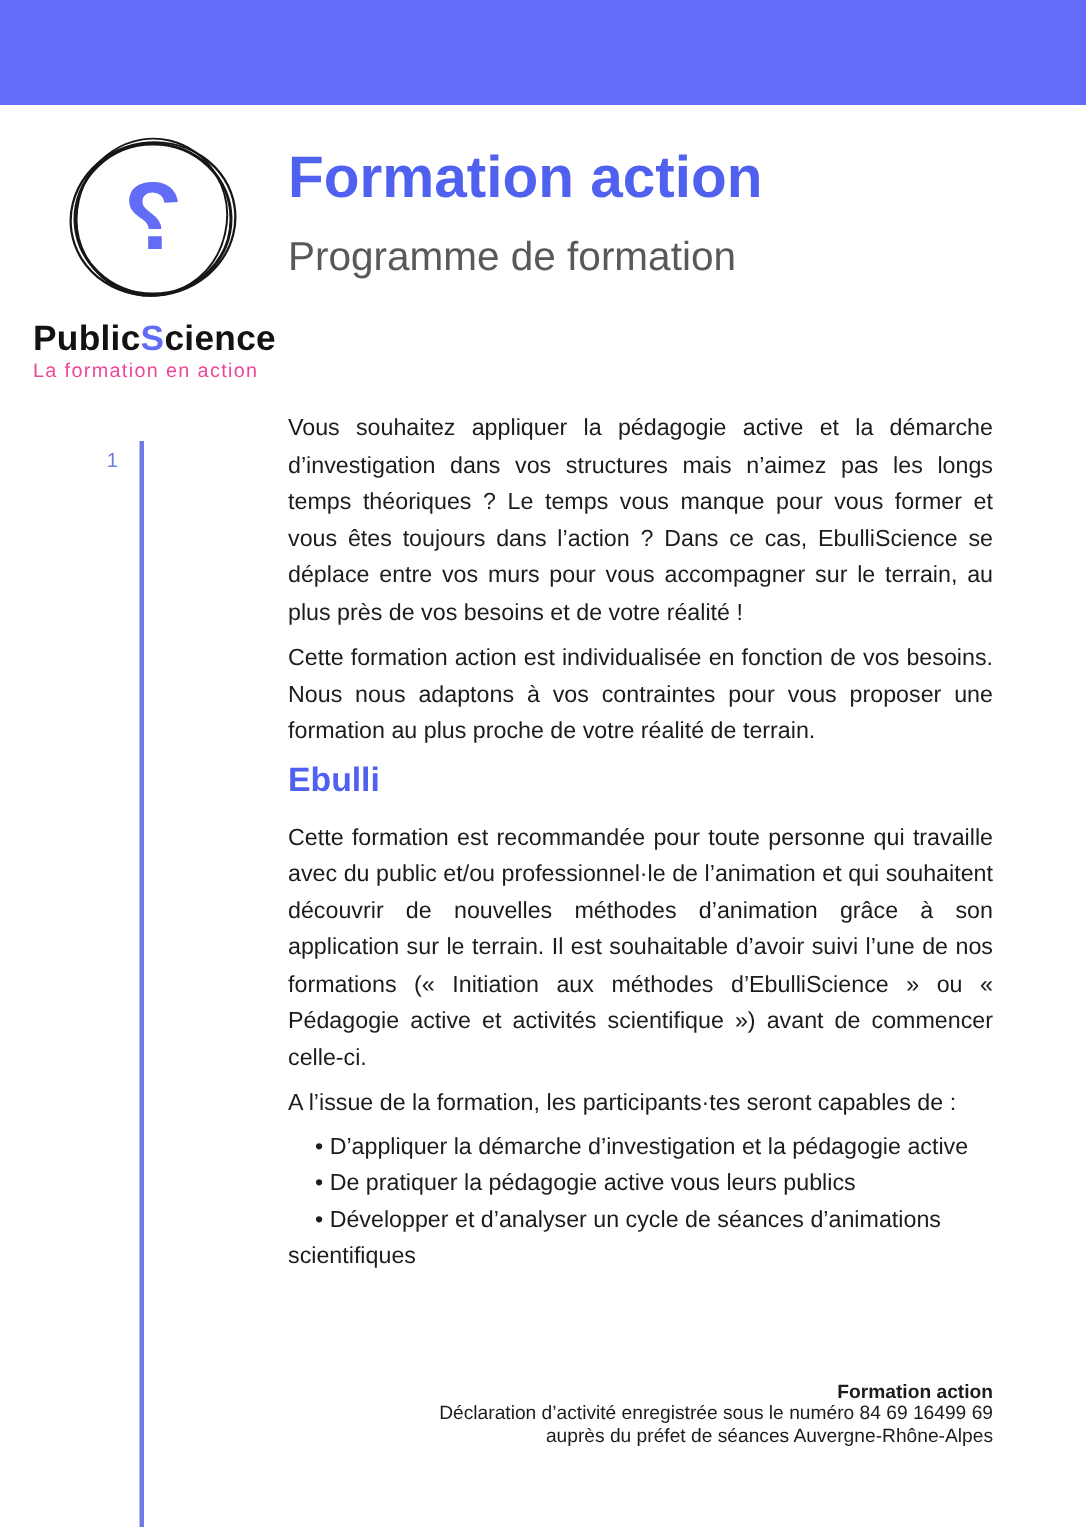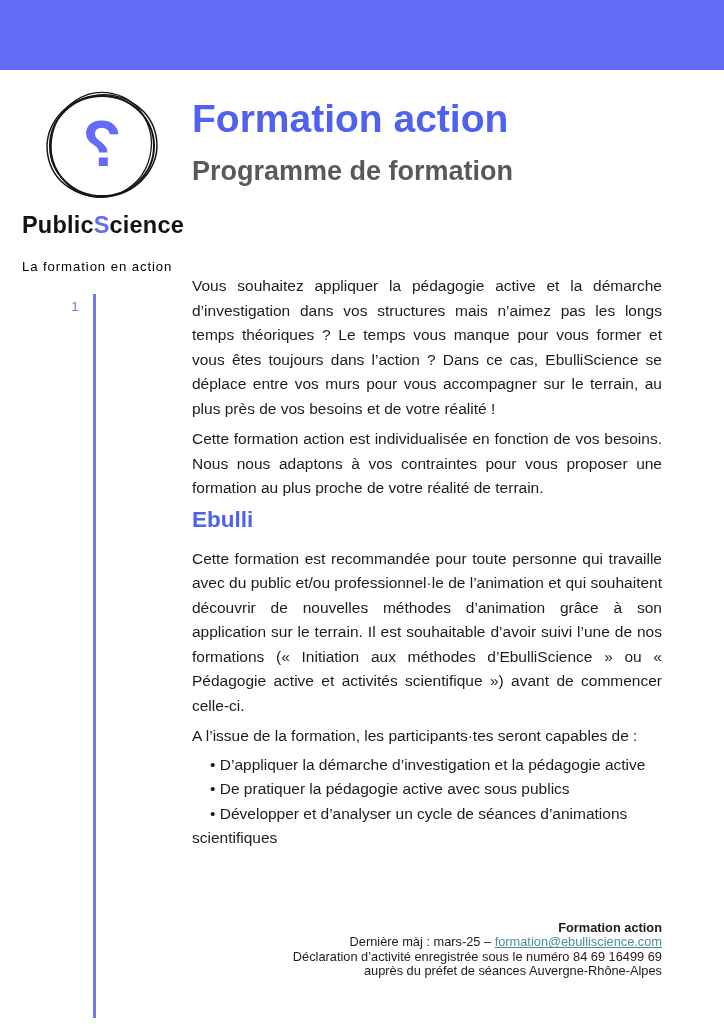--- a/index.html
+++ b/index.html
@@ -14,26 +14,26 @@
   .logo { position:absolute; left:22px; top:90px; width:160px; }
   .logo-circle { position:relative; width:120px; height:112px; margin-left:20px; }
   .qmark {
     position:absolute; left:0; top:0; width:120px; height:108px;
     display:flex; align-items:center; justify-content:center;
     font-size:64px; font-weight:bold; color:#626CF7;
     transform:scaleX(-1);
   }
   .brand { margin-top:10px; font-size:23.5px; font-weight:bold; color:#121212; letter-spacing:0.2px; white-space:nowrap; }
   .brand .accent { color:#626CF7; }
-  .tagline { margin-top:20px; font-size:13.2px; color:#000000; letter-spacing:0.9px; white-space:nowrap; }
+  .tagline { margin-top:0; font-size:13.2px; color:#ec4899; letter-spacing:0.9px; white-space:nowrap; }
 
   
   .titleblock { position:absolute; left:192px; top:96px; }
   .doc-title { font-size:39px; line-height:46px; font-weight:bold; color:#5061F0; white-space:nowrap; }
-  .doc-subtitle { margin-top:13px; font-size:27px; line-height:32px; font-weight:bold; color:#595959; white-space:nowrap; }
+  .doc-subtitle { margin-top:13px; font-size:27px; line-height:32px; font-weight:normal; color:#595959; white-space:nowrap; }
 
   
   .pagenum { position:absolute; left:64px; top:299px; width:22px; text-align:center; font-size:13.5px; color:#6F7DE4; }
   .vline { position:absolute; left:93px; top:294px; width:2.5px; height:724px; background:#7179E8; }
 
   
   .content { position:absolute; left:192px; top:274px; width:470px; font-size:15.5px; line-height:24.5px; color:#1c1c1c; }
   .content p.just { text-align:justify; margin:0 0 6px 0; }
   h2.section { font-size:22.5px; line-height:26px; font-weight:bold; color:#5061F0; margin:6px 0 14px 0; }
   .lead { margin:0; }
@@ -77,25 +77,24 @@
   <div class="content">
     <p class="just">Vous souhaitez appliquer la pédagogie active et la démarche d’investigation dans vos structures mais n’aimez pas les longs temps théoriques ? Le temps vous manque pour vous former et vous êtes toujours dans l’action ? Dans ce cas, EbulliScience se déplace entre vos murs pour vous accompagner sur le terrain, au plus près de vos besoins et de votre réalité !</p>
     <p class="just">Cette formation action est individualisée en fonction de vos besoins. Nous nous adaptons à vos contraintes pour vous proposer une formation au plus proche de votre réalité de terrain.</p>
 
     <h2 class="section">Ebulli</h2>
     <p class="just">Cette formation est recommandée pour toute personne qui travaille avec du public et/ou professionnel·le de l’animation et qui souhaitent découvrir de nouvelles méthodes d’animation grâce à son application sur le terrain. Il est souhaitable d’avoir suivi l’une de nos formations (« Initiation aux méthodes d’EbulliScience » ou « Pédagogie active et activités scientifique ») avant de commencer celle-ci.</p>
 
     <p class="lead">A l’issue de la formation, les participants·tes seront capables de :</p>
     <div class="bullets">
       <div class="bullet"><span class="marker">•</span> <span>D’appliquer la démarche d’investigation et la pédagogie active</span></div>
-      <div class="bullet"><span class="marker">•</span> <span>De pratiquer la pédagogie active avec sous publics</span></div>
+      <div class="bullet"><span class="marker">•</span> <span>De pratiquer la pédagogie active vous leurs publics</span></div>
       <div class="bullet"><span class="marker">•</span> <span>Développer et d’analyser un cycle de séances d’animations scientifiques</span></div>
     </div>
   </div>
 
   <div class="footer">
     <div class="footer-title">Formation action</div>
-    <div><span>Dernière màj : mars-25 – </span><a class="footer-link">formation@ebulliscience.com</a></div>
     <div>Déclaration d’activité enregistrée sous le numéro 84 69 16499 69</div>
     <div>auprès du préfet de séances Auvergne-Rhône-Alpes</div>
   </div>
 
 </div>
 
 </body></html>

